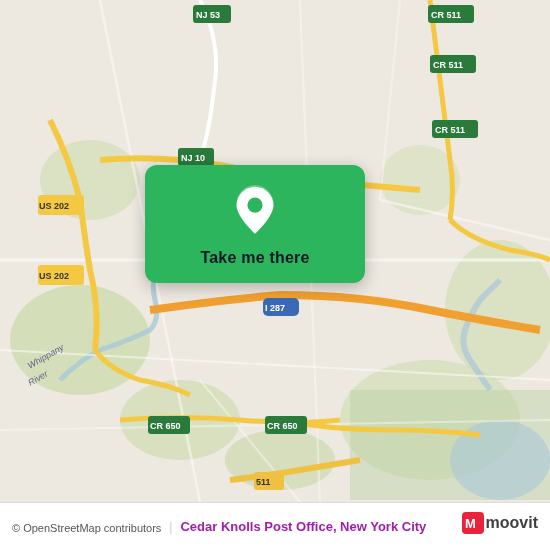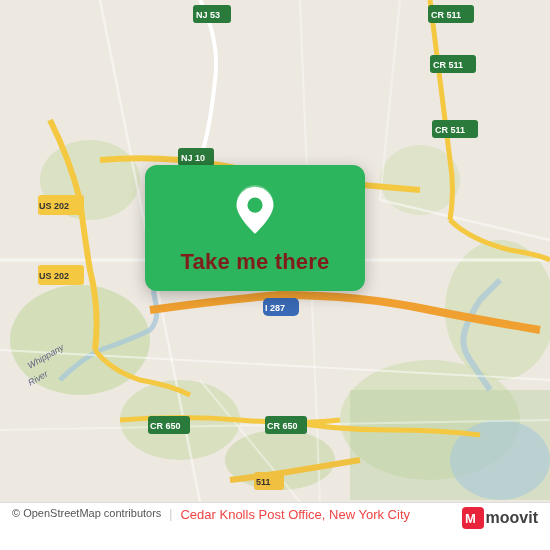--- a/index.html
+++ b/index.html
@@ -21,35 +21,35 @@
 
     
     #bottom-bar {
       position: absolute;
       bottom: 0;
       left: 0;
       right: 0;
       height: 48px;
       background: white;
       display: flex;
-      align-items: flex-start;
-      padding: 4px 12px;
+      align-items: flex-end;
+      padding: 16px 12px;
       border-top: 1px solid #ddd;
       gap: 8px;
     }
 
     .copyright-text {
       font-size: 11px;
       color: #555;
     }
 
     .location-text {
       font-size: 13px;
-      color: #ef4444;
-      font-weight: 400;
+      color: #a21caf;
+      font-weight: 700;
     }
 
     .moovit-logo {
       margin-left: auto;
       display: flex;
       align-items: center;
       gap: 2px;
     }
 
     .moovit-text {
@@ -74,22 +74,22 @@
       cursor: pointer;
     }
 
     .pin-icon {
       width: 52px;
       height: 52px;
       margin-bottom: 12px;
     }
 
     .take-me-there-label {
-      color: #7f1d1d;
-      font-size: 22px;
+      color: #0f172a;
+      font-size: 16px;
       font-weight: 600;
       letter-spacing: 0.2px;
     }
 
     
     svg.map-roads {
       position: absolute;
       top: 0; left: 0;
       width: 100%;
       height: 100%;

